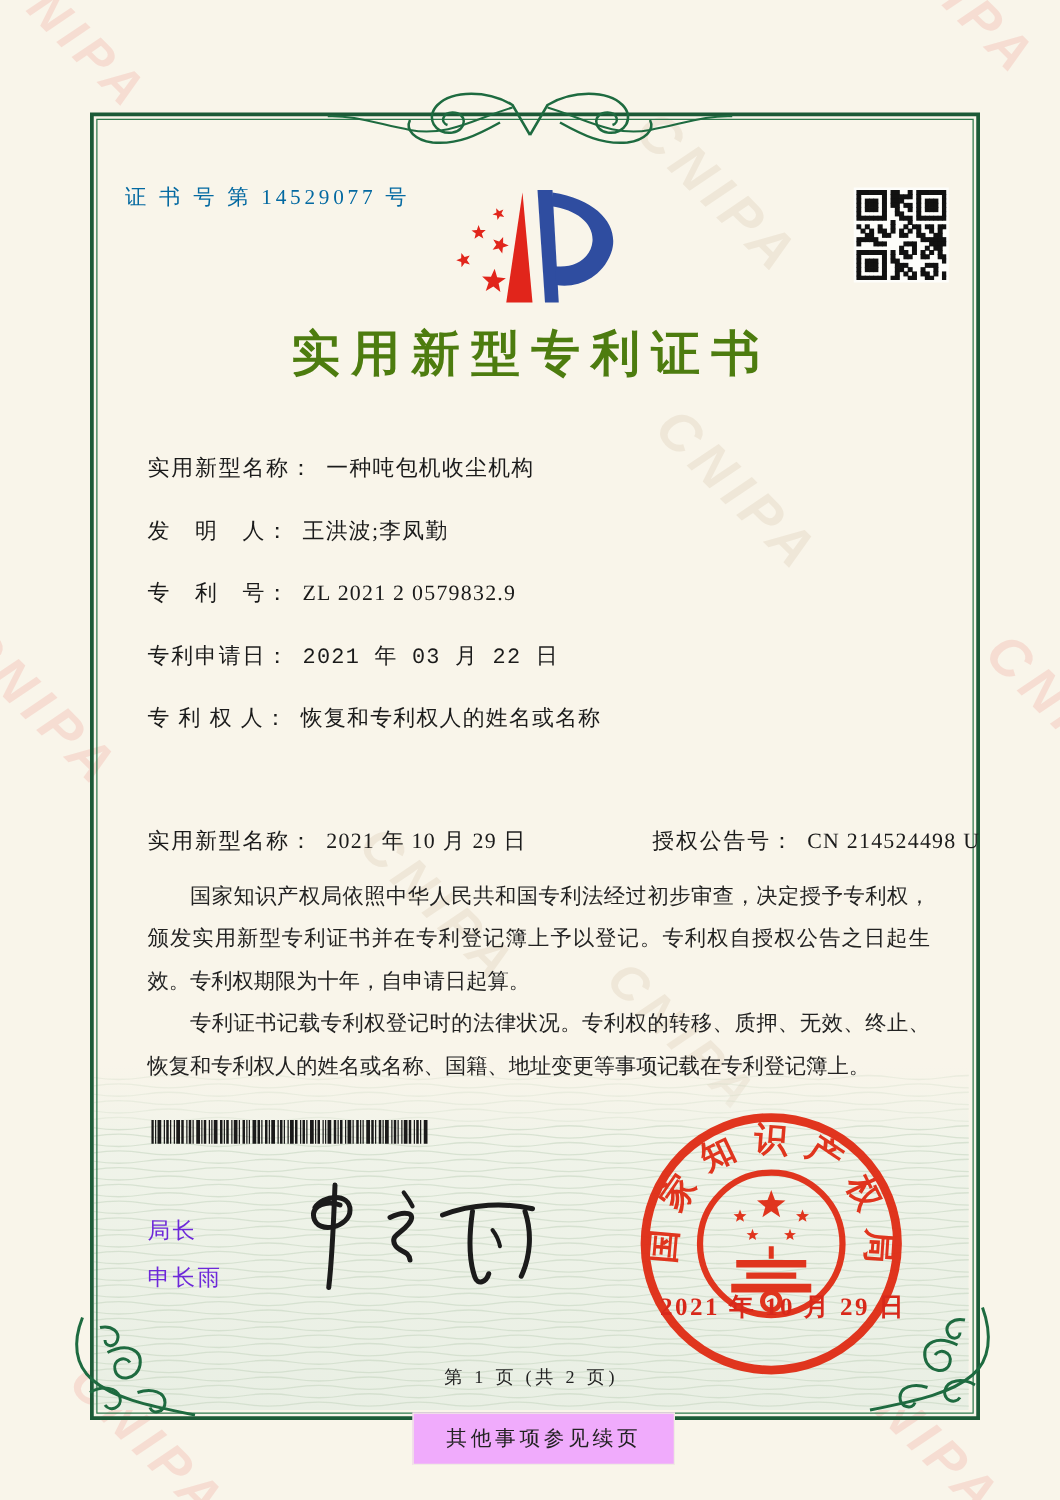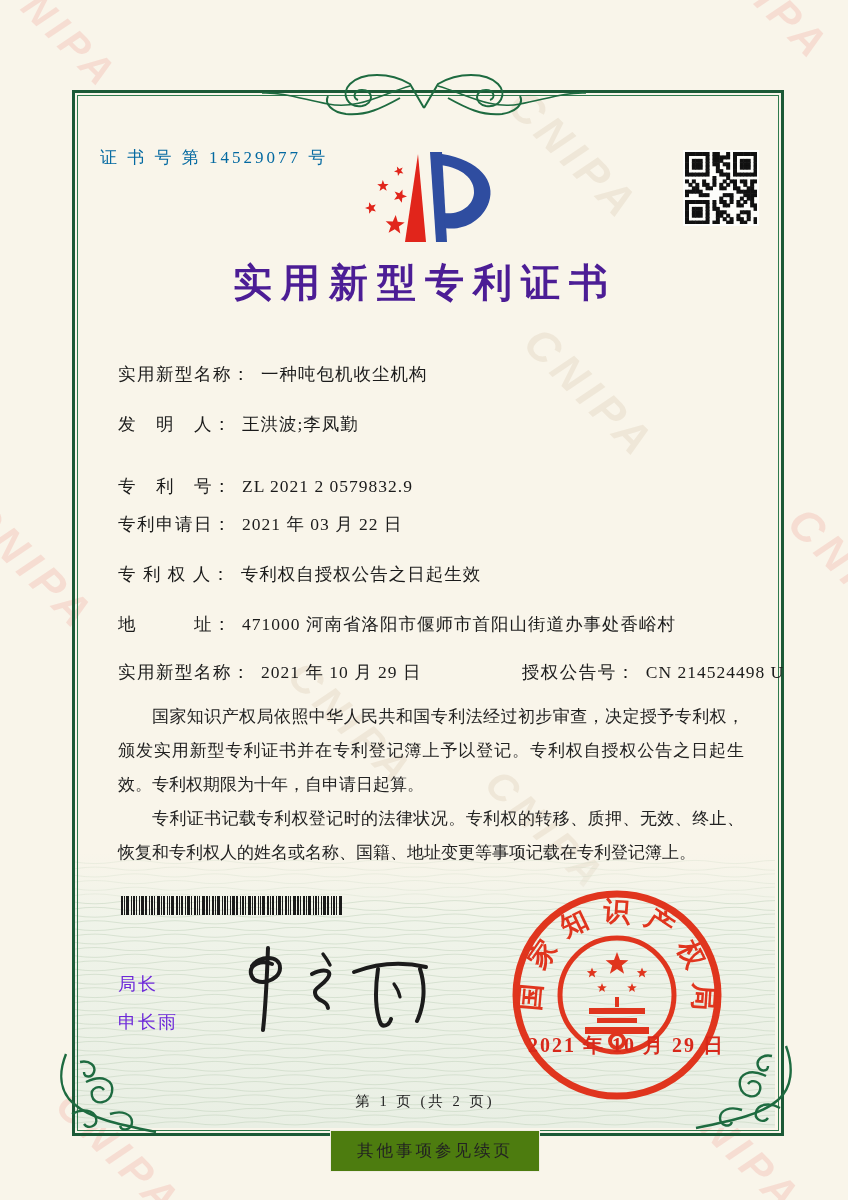--- a/index.html
+++ b/index.html
@@ -19,21 +19,21 @@
   .frame .inner{position:absolute;left:2px;top:2px;right:2px;bottom:2px;border:1px solid #2f7a4d;}
 
   .waves-svg{position:absolute;left:75px;top:852px;z-index:2;}
   .ornament{position:absolute;z-index:4;}
 
   
   .cert-no{position:absolute;left:100px;top:146px;font-size:17px;letter-spacing:3px;color:#0369a1;z-index:5;}
   .logo{position:absolute;left:350px;top:138px;z-index:5;}
   .qr{position:absolute;left:683px;top:150px;z-index:5;background:#fdfdfa;padding:2px;}
   .title{position:absolute;left:72px;top:256px;width:706px;text-align:center;
-         font-size:39px;font-weight:bold;letter-spacing:9px;color:#4c1d95;z-index:5;}
+         font-size:39px;font-weight:bold;letter-spacing:9px;color:#4d7c0f;z-index:5;}
 
   .field-row{position:absolute;left:118px;width:640px;font-size:17.5px;color:#1b1b1b;z-index:5;white-space:nowrap;}
   .field-row .lbl{letter-spacing:1.5px;}
   .field-row .val{margin-left:10px;letter-spacing:1px;}
   .pair2{margin-left:96px;text-align:right;}
 
   .paras{position:absolute;left:118px;top:700px;width:626px;font-size:17px;line-height:34px;
          color:#222;text-align:justify;z-index:5;}
   .paras p{margin:0;text-indent:2em;}
 
@@ -42,21 +42,21 @@
   .officer{position:absolute;left:118px;top:972px;font-size:18px;color:#6d28d9;z-index:5;}
   .officer div{margin-bottom:14px;letter-spacing:2px;}
   .signature{position:absolute;left:228px;top:942px;z-index:5;}
 
   .seal{position:absolute;left:502px;top:880px;z-index:6;}
   .seal-date{position:absolute;left:528px;top:1032px;font-size:20px;color:#d8281a;
              letter-spacing:2px;font-weight:bold;z-index:7;white-space:nowrap;}
 
   .page-info{position:absolute;left:72px;top:1092px;width:706px;text-align:center;
              font-size:14.5px;letter-spacing:3px;color:#222;z-index:5;}
-  .note-box{position:absolute;left:330px;top:1130px;background:#4d7c0f;border:1px solid #f0ece2;
+  .note-box{position:absolute;left:330px;top:1130px;background:#f0abfc;border:1px solid #f0ece2;
             padding:9px 26px;font-size:16.5px;letter-spacing:3px;color:#222;z-index:7;}
 </style>
 </head>
 <body>
 
 <div class="page">
 
   <div class="wm pink" style="left:-18px;top:6px;font-size:40px;">CNIPA</div>
   <div class="wm pink" style="left:688px;top:-26px;font-size:42px;">CNIPA</div>
   <div class="wm beige" style="left:492px;top:130px;font-size:44px;">CNIPA</div>
@@ -401,31 +401,28 @@
     </svg>
 
   <div class="title">实用新型专利证书</div>
 
   <div class="field-row" style="top:362px;">
     <span class="lbl">实用新型名称：</span><span class="val">一种吨包机收尘机构</span>
   </div>
   <div class="field-row" style="top:412px;">
     <span class="lbl">发　明　人：</span><span class="val">王洪波;李凤勤</span>
   </div>
-  <div class="field-row" style="top:474px;">
+  <div class="field-row" style="top:462px;">
     <span class="lbl">专　利　号：</span><span class="val">ZL 2021 2 0579832.9</span>
   </div>
-  <div class="field-row" style="top:512px;">
+  <div class="field-row" style="top:512px;font-family:Liberation Mono, monospace;">
     <span class="lbl">专利申请日：</span><span class="val">2021 年 03 月 22 日</span>
   </div>
   <div class="field-row" style="top:562px;">
-    <span class="lbl">专 利 权 人：</span><span class="val">专利权自授权公告之日起生效</span>
-  </div>
-  <div class="field-row" style="top:612px;">
-    <span class="lbl">地　　　址：</span><span class="val">471000 河南省洛阳市偃师市首阳山街道办事处香峪村</span>
+    <span class="lbl">专 利 权 人：</span><span class="val">恢复和专利权人的姓名或名称</span>
   </div>
   <div class="field-row" style="top:660px;">
     <span class="lbl">实用新型名称：</span><span class="val">2021 年 10 月 29 日</span>
     <span class="lbl pair2">授权公告号：</span><span class="val">CN 214524498 U</span>
   </div>
 
   <div class="paras">
     <p>国家知识产权局依照中华人民共和国专利法经过初步审查，决定授予专利权，颁发实用新型专利证书并在专利登记簿上予以登记。专利权自授权公告之日起生效。专利权期限为十年，自申请日起算。</p>
     <p>专利证书记载专利权登记时的法律状况。专利权的转移、质押、无效、终止、恢复和专利权人的姓名或名称、国籍、地址变更等事项记载在专利登记簿上。</p>
   </div>

